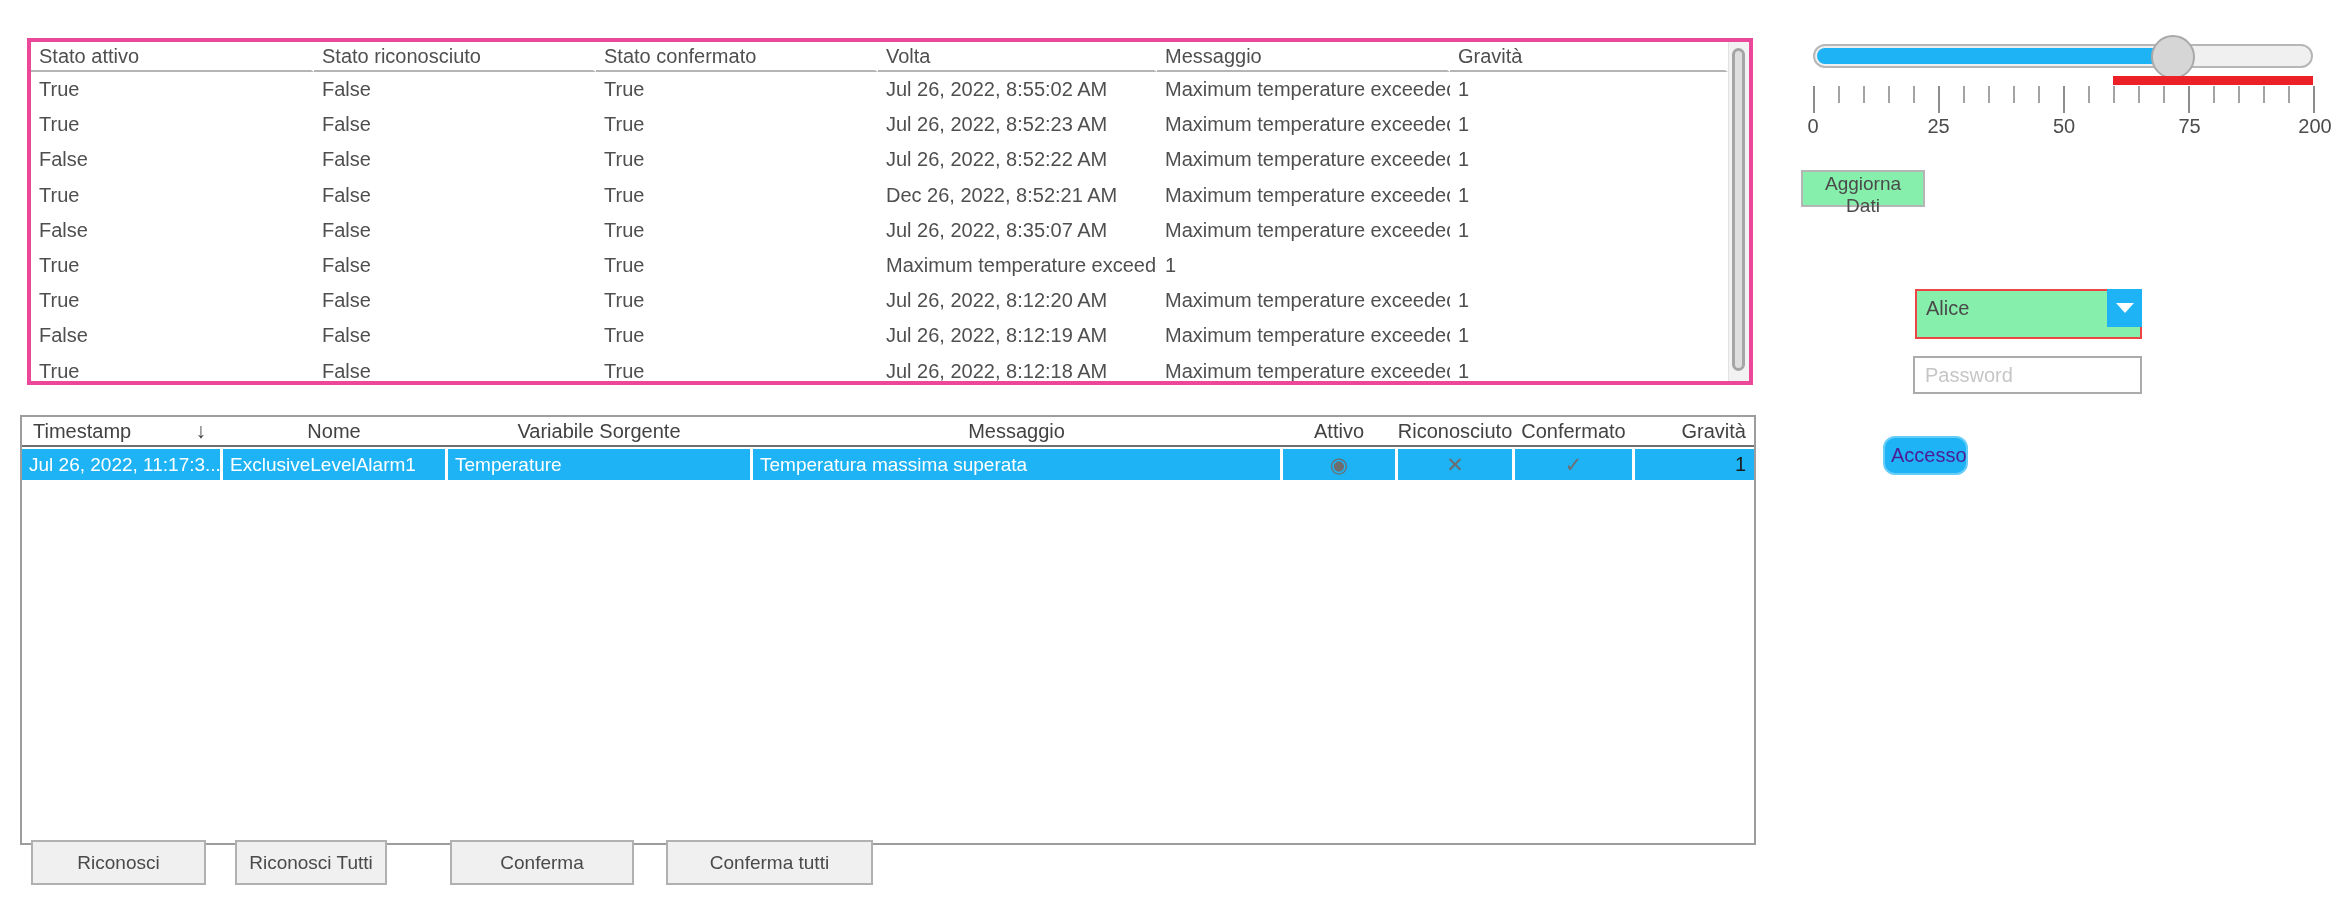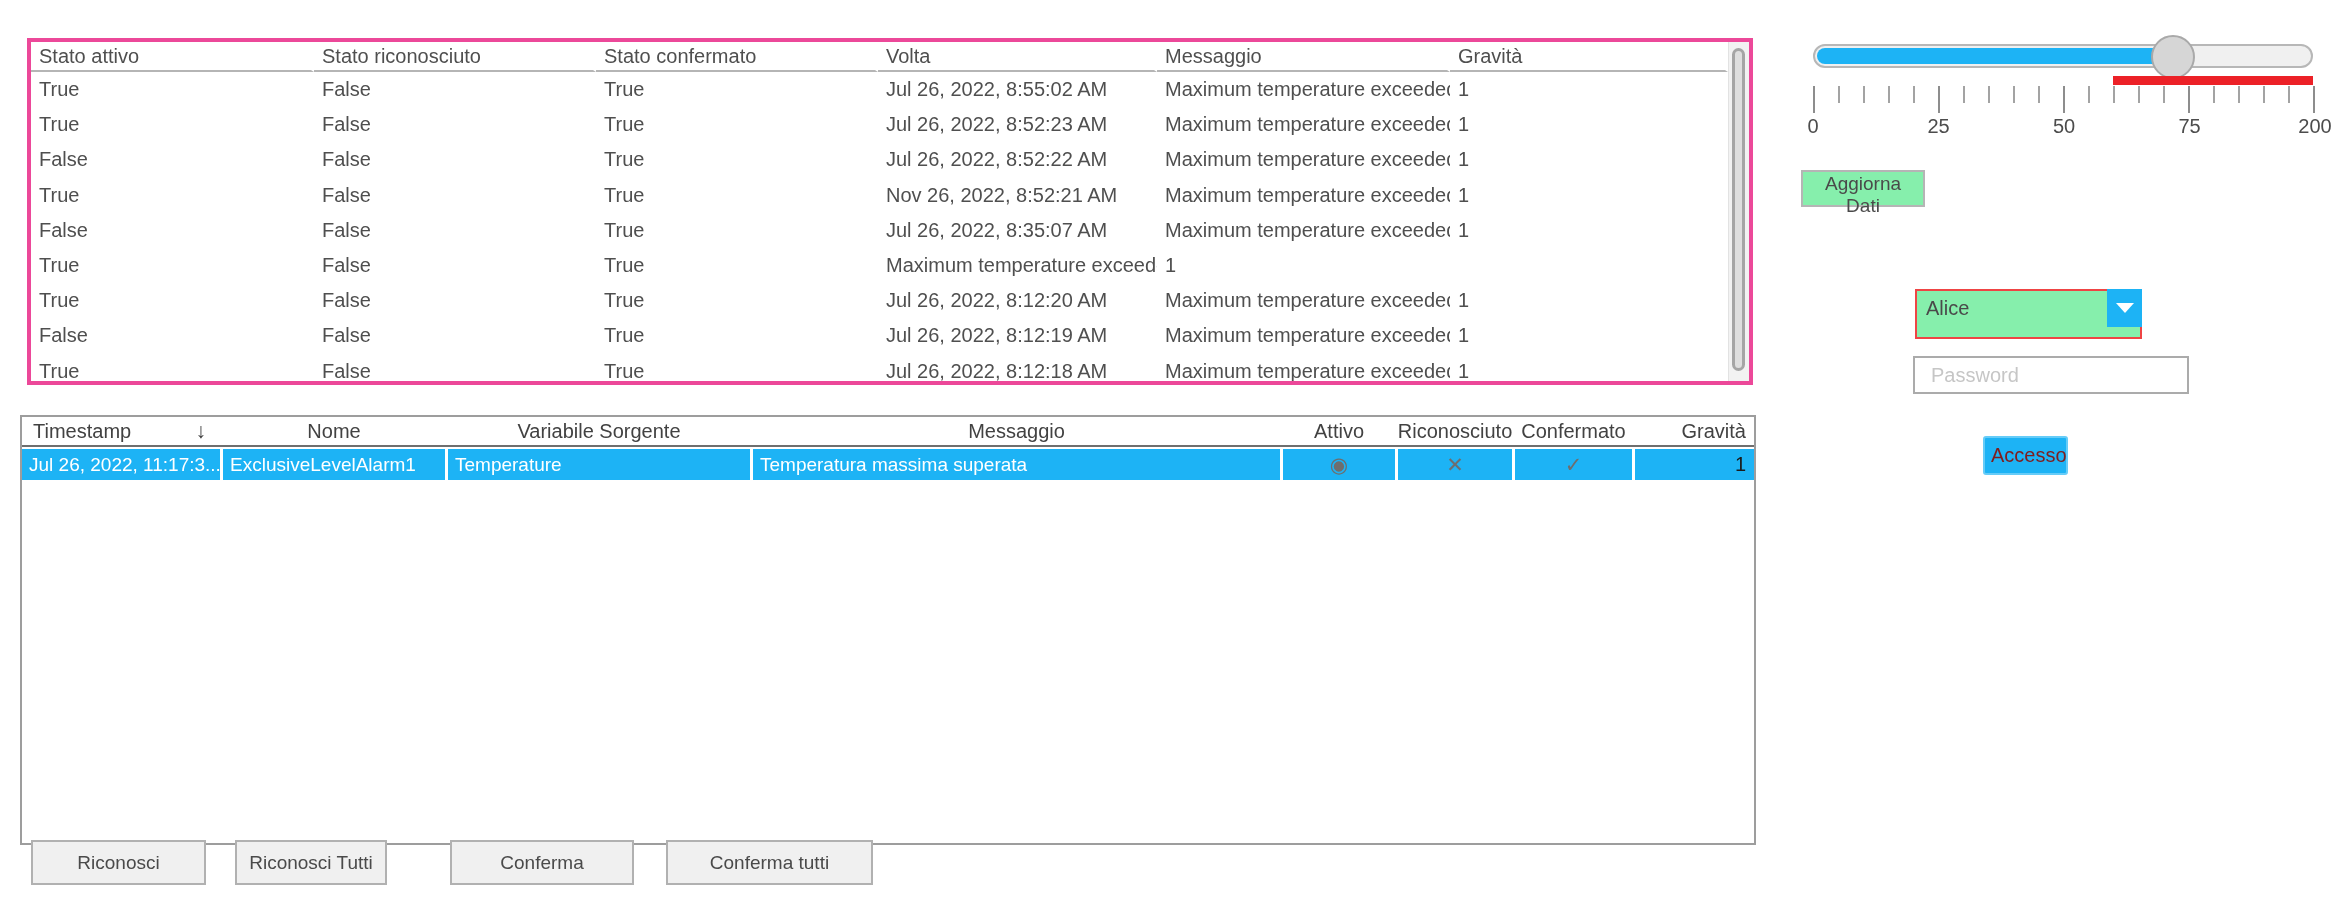--- a/index.html
+++ b/index.html
@@ -112,29 +112,29 @@
   .dropdown-value { line-height:34px; padding-left:9px; font-size:20px; color:#4a4a4a; }
   .dropdown-btn {
     position:absolute; top:-2px; right:-2px; width:35px; height:38px;
     background:#1db3f5; display:flex; align-items:center; justify-content:center;
   }
   .dropdown-arrow {
     width:0; height:0; border-left:9px solid transparent;
     border-right:9px solid transparent; border-top:10px solid #ffffff;
   }
   .password-input {
-    position:absolute; left:1913px; top:356px; width:276px; height:38px;
-    border:2px solid #ababab; padding-left:16px; font-family:inherit;
+    position:absolute; left:1913px; top:356px; width:229px; height:38px;
+    border:2px solid #ababab; padding-left:10px; font-family:inherit;
     font-size:20px; color:#4d4d4d; outline:none;
   }
   .password-input::placeholder { color:#c6c6c6; }
   .btn-accesso {
-    position:absolute; left:1983px; top:436px; width:85px; height:39px;
-    background:#1db3f5; border:2px solid #66ccf8; border-radius:3px;
-    color:#7f1d1d; font-family:inherit; font-size:20px; cursor:pointer;
+    position:absolute; left:1883px; top:436px; width:85px; height:39px;
+    background:#1db3f5; border:2px solid #66ccf8; border-radius:12px;
+    color:#4c1d95; font-family:inherit; font-size:20px; cursor:pointer;
   }
 </style>
 </head>
 <body>
 
 <div class="alarm-table">
   <div class="alarm-inner">
     <div class="a-row a-header">
       <div class="a-cell">Stato attivo</div>
       <div class="a-cell">Stato riconosciuto</div>
@@ -165,21 +165,21 @@
     <div class="a-cell">False</div>
     <div class="a-cell">True</div>
     <div class="a-cell">Jul 26, 2022, 8:52:22 AM</div>
     <div class="a-cell">Maximum temperature exceeded</div>
     <div class="a-cell">1</div>
   </div>
         <div class="a-row">
     <div class="a-cell">True</div>
     <div class="a-cell">False</div>
     <div class="a-cell">True</div>
-    <div class="a-cell">Nov 26, 2022, 8:52:21 AM</div>
+    <div class="a-cell">Dec 26, 2022, 8:52:21 AM</div>
     <div class="a-cell">Maximum temperature exceeded</div>
     <div class="a-cell">1</div>
   </div>
         <div class="a-row">
     <div class="a-cell">False</div>
     <div class="a-cell">False</div>
     <div class="a-cell">True</div>
     <div class="a-cell">Jul 26, 2022, 8:35:07 AM</div>
     <div class="a-cell">Maximum temperature exceeded</div>
     <div class="a-cell">1</div>

